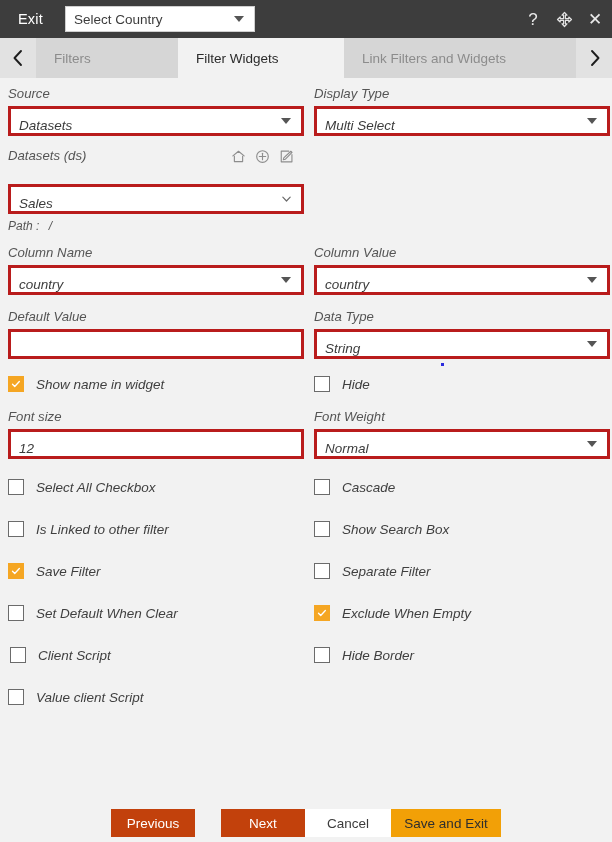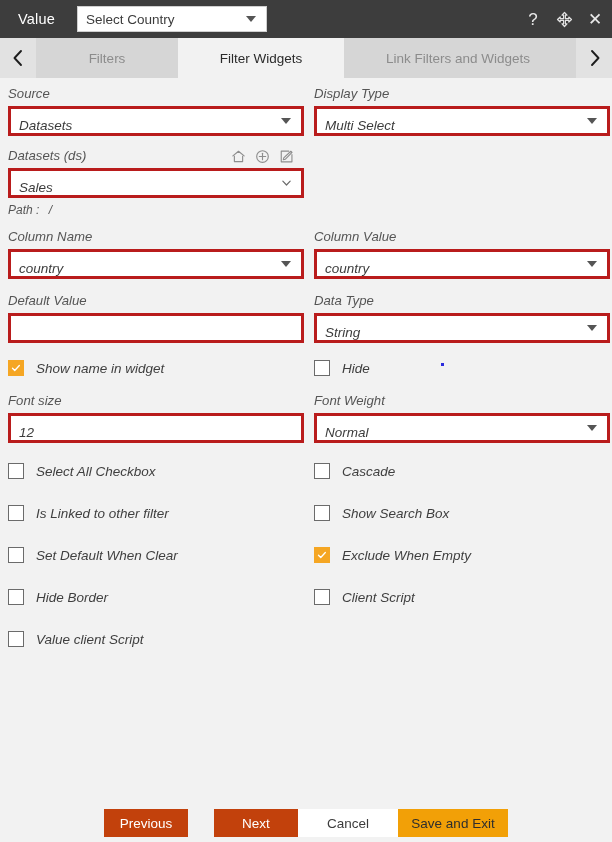--- a/index.html
+++ b/index.html
@@ -95,21 +95,20 @@
     display: flex;
     align-items: center;
     justify-content: center;
     flex: none;
     color: #1d1d1d;
   }
   .tab-arrow svg { display:block; }
   .tab {
     display: flex;
     align-items: center;
-    justify-content: center;
     font-size: 13.5px;
     color: #8c8c8c;
     padding: 0 18px;
     flex: none;
     white-space: nowrap;
     background: #d6d6d6;
   }
   .tab.active {
     background: #f2f2f2;
     color: #2b2b2b;
@@ -141,21 +140,21 @@
     font-size: 13.2px;
     color: #555;
     line-height: 16px;
     margin-bottom: 4px;
     display: block;
   }
   .labelrow {
     display: flex;
     align-items: center;
     justify-content: space-between;
-    margin-bottom: 4px;
+    margin-bottom: 20px;
     text-align: center;
   }
   .labelrow .fieldlabel { margin-bottom: 0; }
   .mini-icons {
     display: flex;
     align-items: center;
     gap: 9px;
     padding-right: 10px;
     color: #8d8d8d;
   }
@@ -243,37 +242,37 @@
     font-size: 13.5px;
     box-sizing: border-box;
     border: none;
     font-family: "Liberation Sans", sans-serif;
   }
   .btn.dark { background: #c2410c; color: #ffffff; }
   .btn.light { background: #ffffff; color: #3c3c3c; }
   .btn.orange { background: #f2a007; color: #2e2e2e; }
   .btn.b-prev { width: 84px; }
   .btn.b-next { width: 84px; }
-  .btn.b-cancel { width: 100px; }
+  .btn.b-cancel { width: 86px; }
   .btn.b-save { width: 110px; }
 
   .blue-dot {
     position: absolute;
     left: 441px;
     top: 363px;
     width: 3px;
     height: 3px;
     background: #2b2bdd;
   }
 </style>
 </head>
 <body>
 
 <div class="titlebar">
-  <span class="title-label">Value</span>
+  <span class="title-label">Exit</span>
   <div class="name-select">
     <span class="val">Select Country</span>
     <span class="caret-tri"></span>
   </div>
   <div class="win-icons">
     <span class="ic ic-help">?</span>
     <span class="ic ic-move">
       <svg width="17" height="17" viewBox="0 0 17 17">
         <path d="M8.5 1.5 L11 4.2 H9.4 V7.6 H12.8 V6 L15.5 8.5 L12.8 11 V9.4 H9.4 V12.8 H11 L8.5 15.5 L6 12.8 H7.6 V9.4 H4.2 V11 L1.5 8.5 L4.2 6 V7.6 H7.6 V4.2 H6 Z" fill="none" stroke="#e2e2e2" stroke-width="1.2" stroke-linejoin="round"></path>
       </svg>
@@ -460,20 +459,40 @@
       </div>
     </div>
     <div class="col right">
       <div class="cbrow">
         <span class="cb"></span>
         <span class="cblabel">Show Search Box</span>
       </div>
     </div>
   </div>
 
+  <div class="row" style="margin-top:20px;">
+    <div class="col left">
+      <div class="cbrow">
+        <span class="cb checked">
+          <span class="tick">
+            <svg width="10" height="10" viewBox="0 0 12 12">
+              <polyline points="1.8,6.2 4.5,9 10,3" fill="none" stroke="#ffffff" stroke-width="1.6" stroke-linecap="round" stroke-linejoin="round"></polyline>
+            </svg>
+          </span>
+        </span>
+        <span class="cblabel">Save Filter</span>
+      </div>
+    </div>
+    <div class="col right">
+      <div class="cbrow">
+        <span class="cb"></span>
+        <span class="cblabel">Separate Filter</span>
+      </div>
+    </div>
+  </div>
 
   <div class="row" style="margin-top:20px;">
     <div class="col left">
       <div class="cbrow">
         <span class="cb"></span>
         <span class="cblabel">Set Default When Clear</span>
       </div>
     </div>
     <div class="col right">
       <div class="cbrow">
@@ -483,30 +502,30 @@
               <polyline points="1.8,6.2 4.5,9 10,3" fill="none" stroke="#ffffff" stroke-width="1.6" stroke-linecap="round" stroke-linejoin="round"></polyline>
             </svg>
           </span>
         </span>
         <span class="cblabel">Exclude When Empty</span>
       </div>
     </div>
   </div>
 
   <div class="row" style="margin-top:20px;">
+    <div class="col right">
+      <div class="cbrow">
+        <span class="cb"></span>
+        <span class="cblabel">Client Script</span>
+      </div>
+    </div>
     <div class="col left">
       <div class="cbrow">
         <span class="cb"></span>
         <span class="cblabel">Hide Border</span>
-      </div>
-    </div>
-    <div class="col right">
-      <div class="cbrow">
-        <span class="cb"></span>
-        <span class="cblabel">Client Script</span>
       </div>
     </div>
   </div>
 
   <div class="row" style="margin-top:20px;">
     <div class="col left">
       <div class="cbrow">
         <span class="cb"></span>
         <span class="cblabel">Value client Script</span>
       </div>

